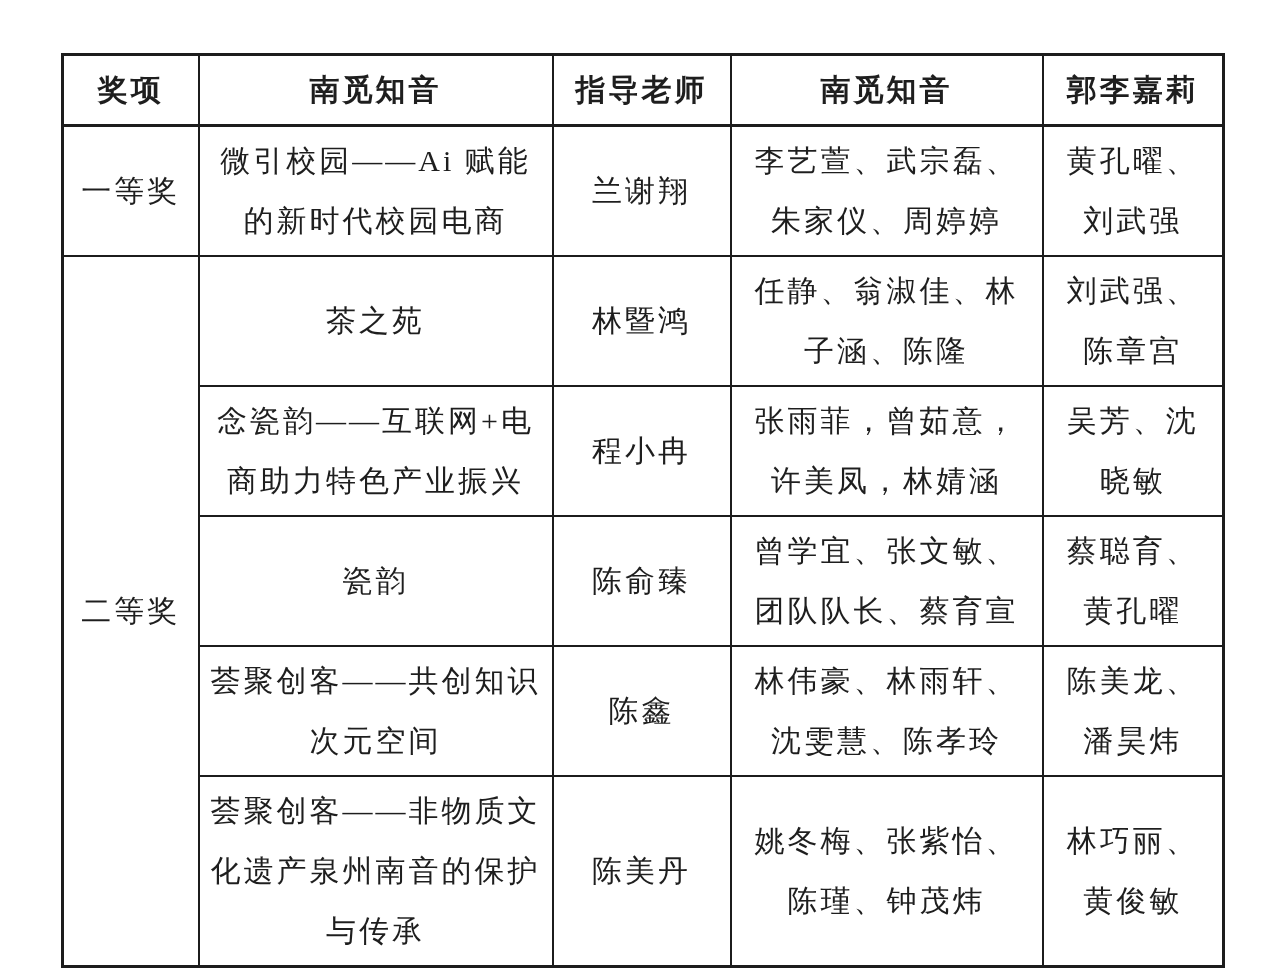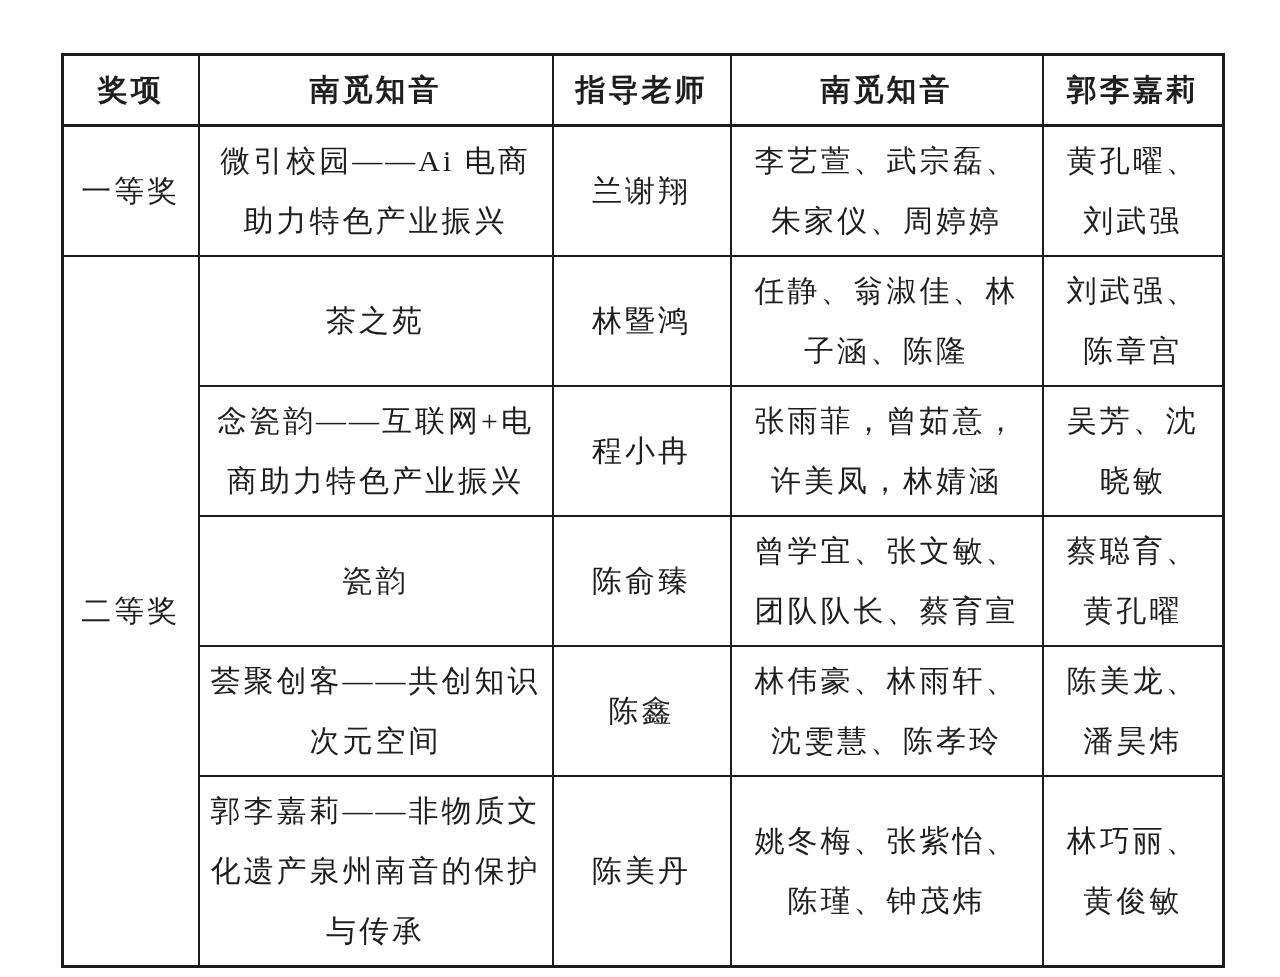--- a/index.html
+++ b/index.html
@@ -74,21 +74,21 @@
         <th>奖项</th>
         <th>南觅知音</th>
         <th>指导老师</th>
         <th>南觅知音</th>
         <th>郭李嘉莉</th>
       </tr>
     </thead>
     <tbody>
       <tr class="r-std">
         <td>一等奖</td>
-        <td>微引校园——Ai 电商助力特色产业振兴</td>
+        <td>微引校园——Ai 赋能的新时代校园电商</td>
         <td>兰谢翔</td>
         <td>李艺萱、武宗磊、朱家仪、周婷婷</td>
         <td>黄孔曜、刘武强</td>
       </tr>
       <tr class="r-std">
         <td rowspan="5">二等奖</td>
         <td>茶之苑</td>
         <td>林暨鸿</td>
         <td>任静、翁淑佳、林子涵、陈隆</td>
         <td>刘武强、陈章宫</td>
@@ -105,20 +105,20 @@
         <td>曾学宜、张文敏、团队队长、蔡育宣</td>
         <td>蔡聪育、黄孔曜</td>
       </tr>
       <tr class="r-mid">
         <td>荟聚创客——共创知识次元空间</td>
         <td>陈鑫</td>
         <td>林伟豪、林雨轩、沈雯慧、陈孝玲</td>
         <td>陈美龙、潘昊炜</td>
       </tr>
       <tr class="r-tall">
-        <td>郭李嘉莉——非物质文化遗产泉州南音的保护与传承</td>
+        <td>荟聚创客——非物质文化遗产泉州南音的保护与传承</td>
         <td>陈美丹</td>
         <td>姚冬梅、张紫怡、陈瑾、钟茂炜</td>
         <td>林巧丽、黄俊敏</td>
       </tr>
     </tbody>
   </table>
 </div>
 
 </body></html>

